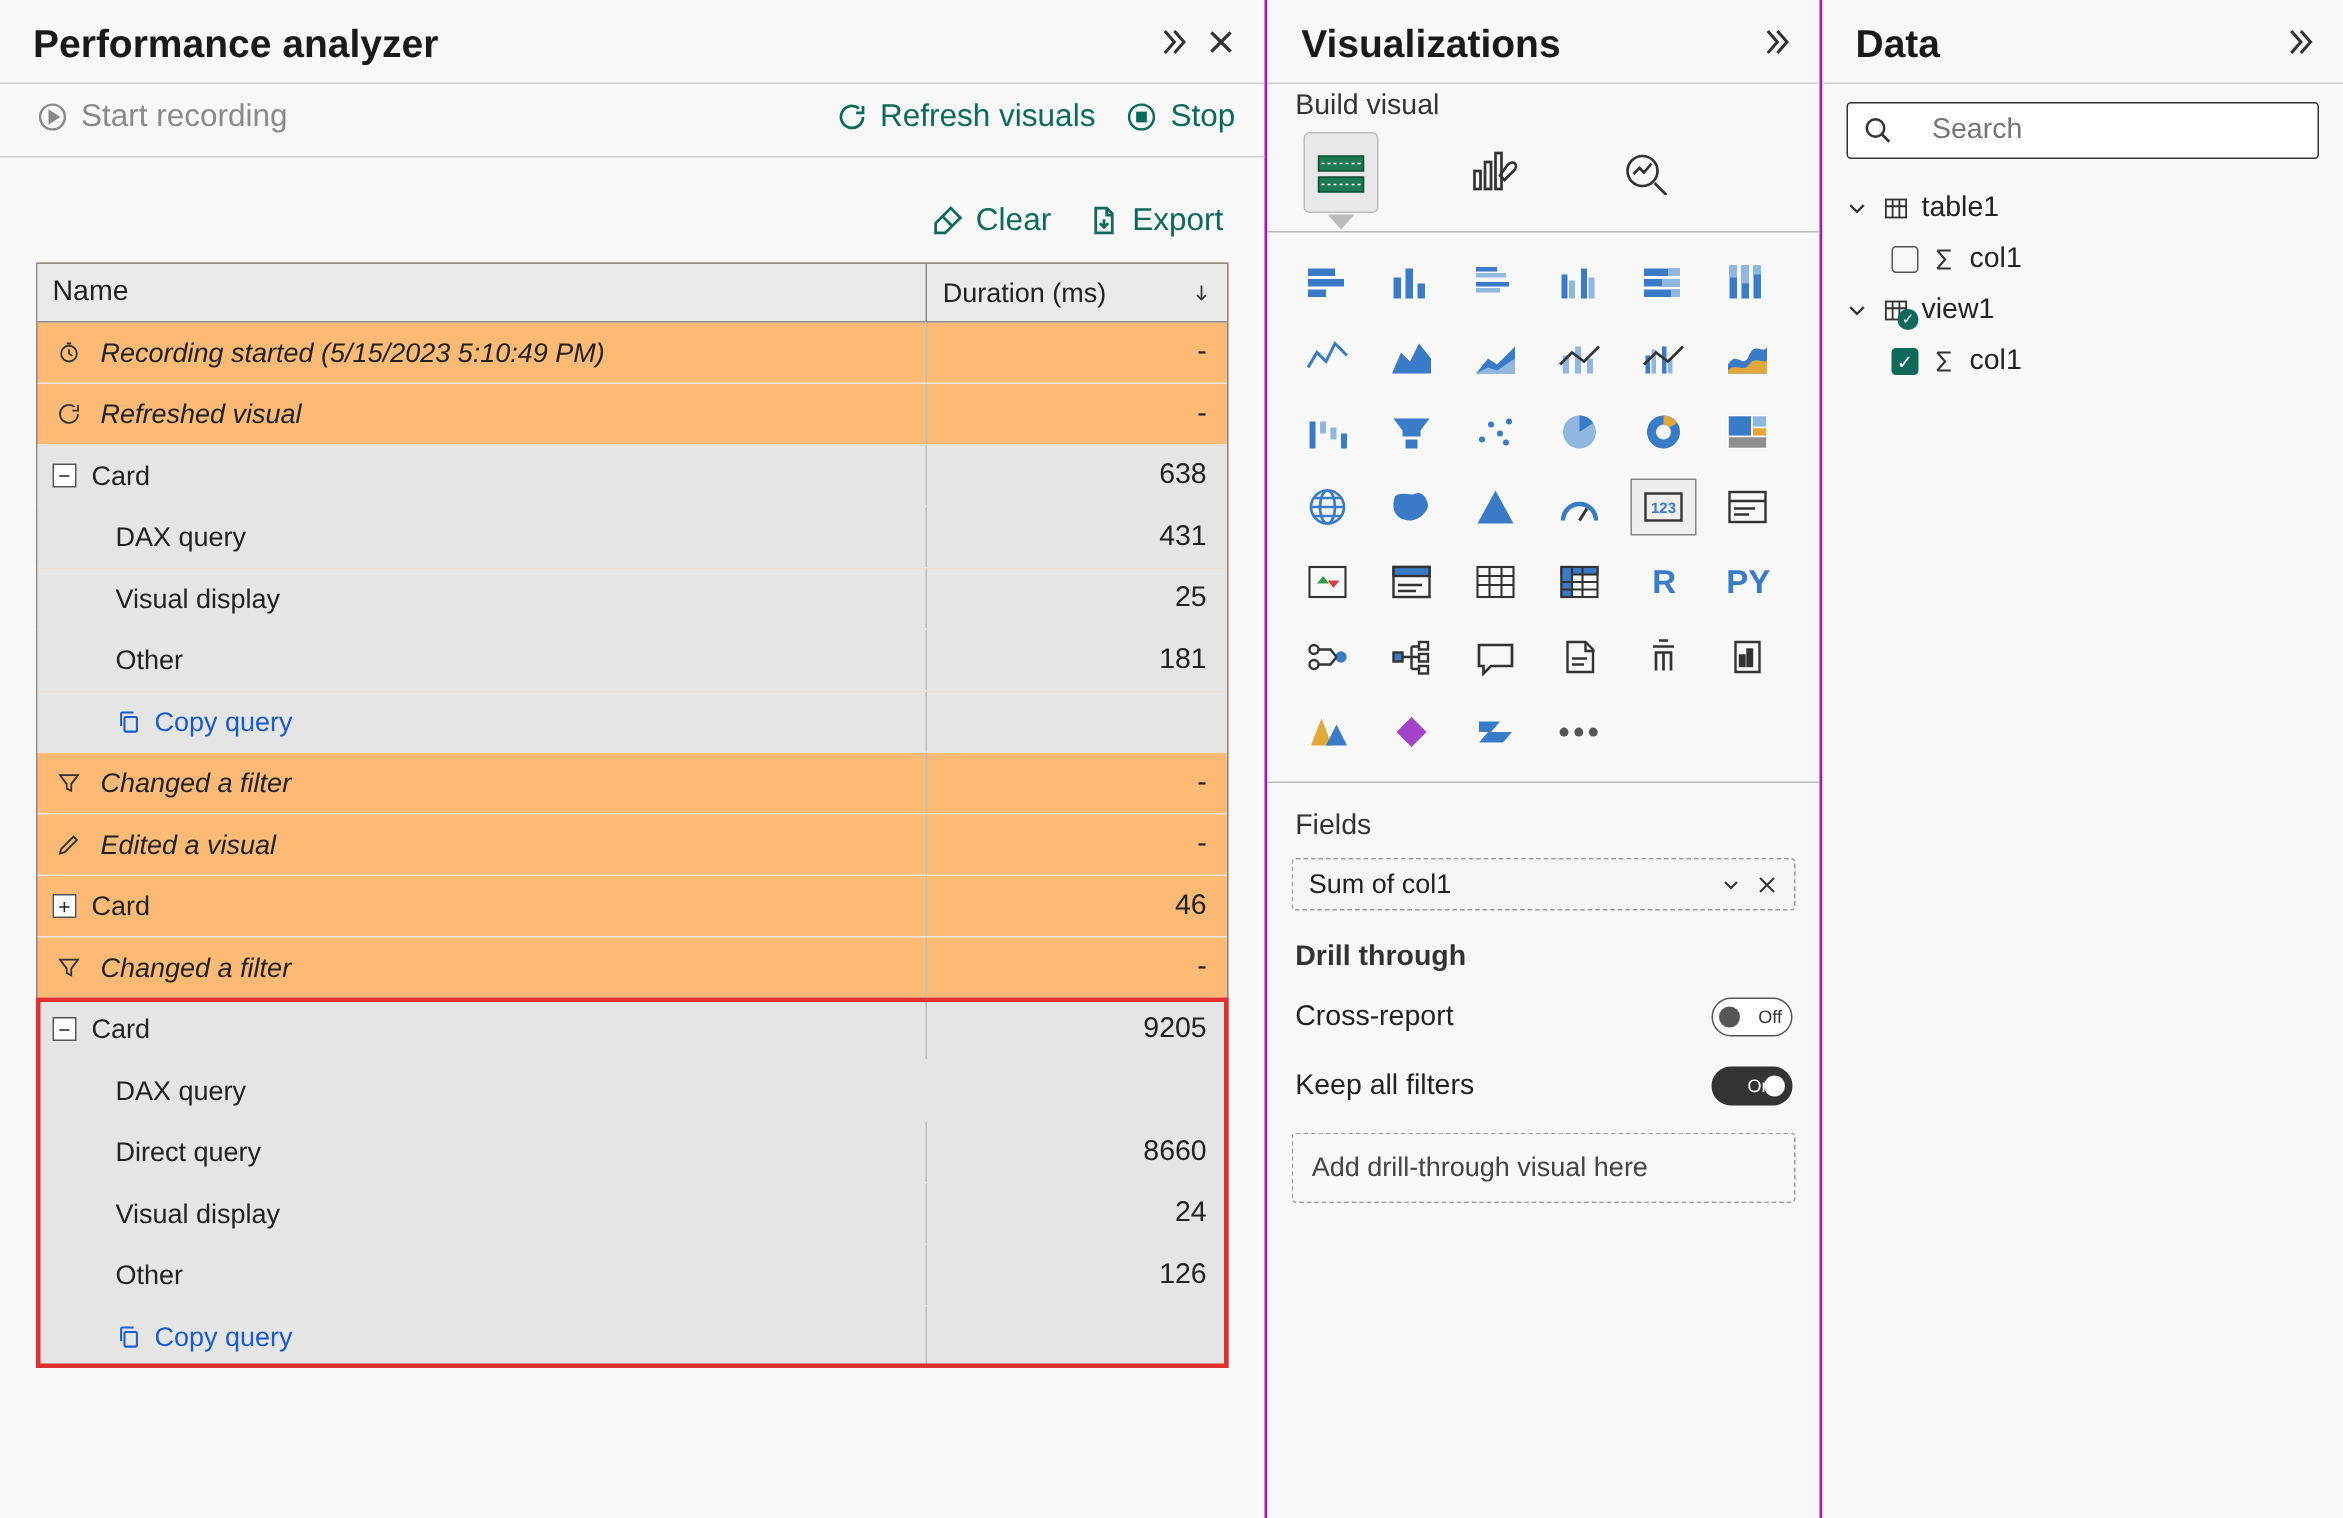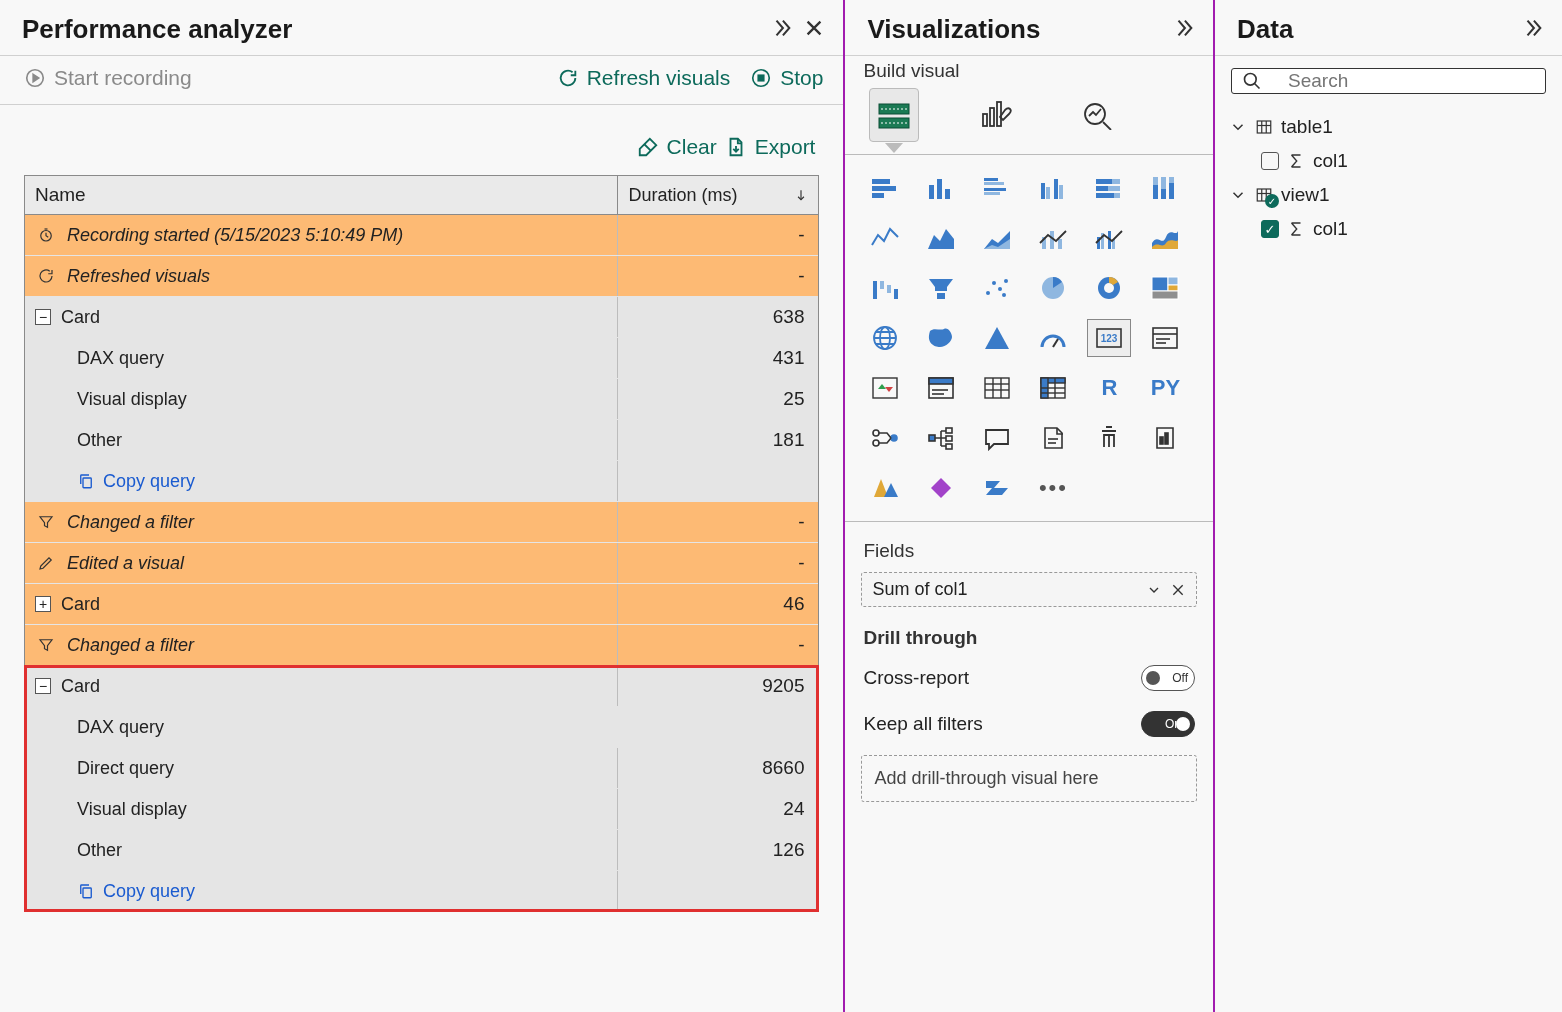--- a/index.html
+++ b/index.html
@@ -52,21 +52,21 @@
     cursor: pointer;
   }
   .tb-btn svg { width: 22px; height: 22px; }
   .tb-disabled { color: #8a8a8a; }
   .tb-active { color: #0d6a5b; }
   .tb-spacer { flex: 1; }
 
   .perf-subtoolbar {
     display: flex;
     justify-content: flex-end;
-    gap: 8px;
+    gap: 24px;
     padding: 30px 28px 10px 28px;
     font-size: 21px;
     color: #0d6a5b;
   }
   .perf-subtoolbar .tb-btn { font-size: 21px; }
 
   
   .grid {
     margin: 6px 24px 0 24px;
     border: 1px solid #8a8a8a;
@@ -256,21 +256,21 @@
     font-size: 18px;
     color: #444;
     text-align: left;
   }
 
   
   .search-box {
     margin: 12px 16px;
     border: 1.5px solid #333;
     border-radius: 3px;
-    height: 26px;
+    height: 38px;
     display: flex;
     align-items: center;
     padding: 0 10px;
     gap: 24px;
     background: #fff;
   }
   .search-box svg { width: 20px; height: 20px; }
   .search-box input {
     border: none;
     outline: none;
@@ -410,21 +410,21 @@
     </div>
 
     <div class="row">
       <div class="row-name">
         <span class="row-icon">
           <svg viewBox="0 0 24 24" fill="none" stroke="#333" stroke-width="1.6">
               <path d="M20 12a8 8 0 1 1-3-6.3"></path>
               <path d="M20 4v5h-5"></path>
             </svg>
         </span>
-        <span class="italic">Refreshed visuals</span>
+        <span class="italic">Refreshed visual</span>
       </div>
       <div class="row-dur">-</div>
     </div>
 
     <div class="row row-selected">
       <div class="row-name">
         <span class="treebox">−</span>
         <span>Card</span>
       </div>
       <div class="row-dur">638</div>

